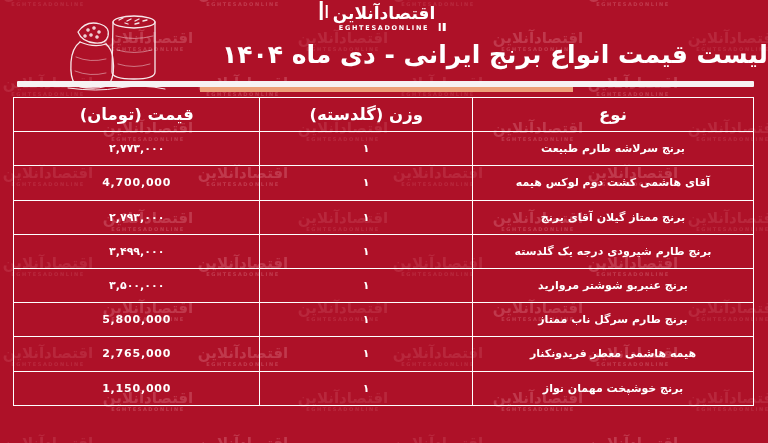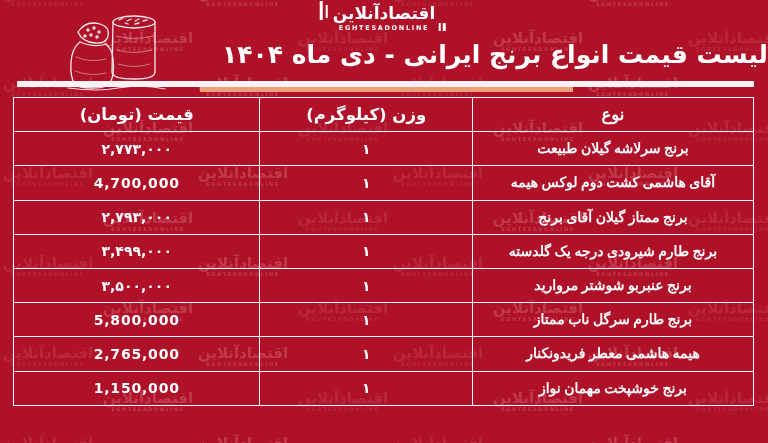--- a/index.html
+++ b/index.html
@@ -35,22 +35,22 @@
   
   table.price-table{position:absolute;top:97px;left:13px;width:741px;z-index:2;
         border-collapse:collapse;table-layout:fixed;}
   .price-table th,.price-table td{
     border:1.8px solid var(--border,#ffffff);
     color:var(--text,#ffffff);
     font-weight:bold;text-align:center;vertical-align:middle;
     height:33.2px;padding:0;background:transparent;
   }
   .price-table th{font-size:16.5px;}
-  .price-table td{font-size:14px;}
-  .col-type{width:38%;font-family:Liberation Serif, serif;}
+  .price-table td{font-size:11px;}
+  .col-type{width:38%;}
   .col-weight{width:28.7%;}
   .col-price{width:33.3%;letter-spacing:0.8px;}
 </style>
 </head>
 <body>
 
 <div class="page" style="--background: #ae1128; --accent-bar: #eda078; --border: #ffffff; --text: #ffffff; --watermark: #ffc4cc;">
 
   <div class="watermark-layer" id="watermark-layer">
       <div class="wm" style="left: -40px; top: -14px; opacity: 0.12;">
@@ -311,27 +311,27 @@
   </svg>
 
   <h1 class="title">لیست قیمت انواع برنج ایرانی - دی ماه ۱۴۰۴</h1>
   <div class="rule-white"></div>
   <div class="rule-orange"></div>
 
   <table class="price-table">
     <thead>
       <tr>
         <th class="col-type">نوع</th>
-        <th class="col-weight">وزن (کیلوگرم)</th>
+        <th class="col-weight">وزن (گلدسته)</th>
         <th class="col-price">قیمت (تومان)</th>
       </tr>
     </thead>
     <tbody id="table-body">
         <tr>
-      <td class="col-type">برنج سرلاشه گیلان طبیعت</td>
+      <td class="col-type">برنج سرلاشه طارم طبیعت</td>
       <td class="col-weight">۱</td>
       <td class="col-price">۲,۷۷۳,۰۰۰</td>
     </tr>
         <tr>
       <td class="col-type">آقای هاشمی کشت دوم لوکس هیمه</td>
       <td class="col-weight">۱</td>
       <td class="col-price">4,700,000</td>
     </tr>
         <tr>
       <td class="col-type">برنج ممتاز گیلان آقای برنج</td>

